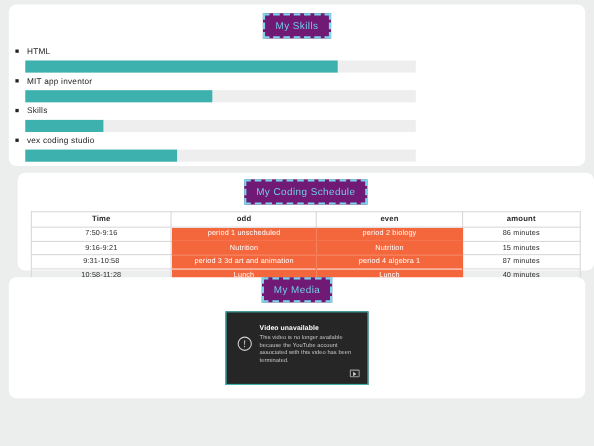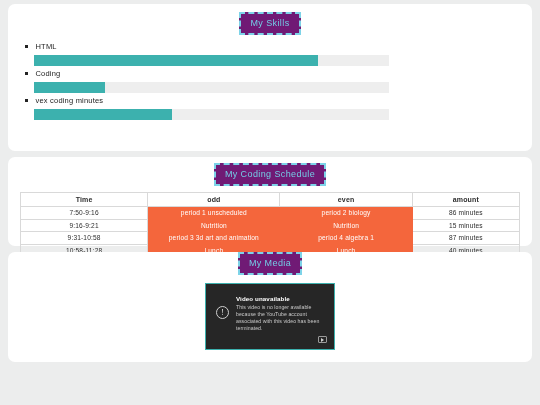--- a/index.html
+++ b/index.html
@@ -17,42 +17,42 @@
     padding: 4px 8px 0 8px;
     gap: 6px;
   }
   .card {
     background: #ffffff;
     border-radius: 7px;
     width: 100%;
     position: relative;
   }
   .card-skills { height: 147px; padding-top: 8px; }
-  .card-schedule { height: 89px; padding-top: 6px; }
+  .card-schedule { height: 89px; padding-top: 6px; margin-left: 8px; }
   .card-media { height: 110px; }
 
   
   .badge-wrap {
     display: flex;
     justify-content: center;
     align-items: center;
   }
   .badge {
     border: 2px dashed #7dd3e8;
     color: #74cde6;
     font-size: 9px;
     letter-spacing: .4px;
     padding: 4px 9px 4px 9px;
     line-height: 11px;
     white-space: nowrap;
     background: #701a75;
   }
 
   
-  .skills { padding: 7px 14px 0 14px; }
+  .skills { padding: 7px 14px 0 3px; }
   .skill { margin-bottom: 3px; }
   .skill-label {
     display: flex;
     align-items: center;
     font-size: 7.5px;
     color: #232323;
     letter-spacing: .2px;
     margin-bottom: 4px;
     padding-left: 3px;
   }
@@ -178,35 +178,44 @@
       <div class="skill">
         <div class="skill-label">
           <span class="bullet"></span>
           <span>HTML</span>
         </div>
         <div class="track">
           <div class="fill" id="fill0" style="width: 80%;"></div>
         </div>
       </div>
 
-
       <div class="skill">
         <div class="skill-label">
           <span class="bullet"></span>
-          <span>Coding</span>
+          <span>MIT app inventor</span>
         </div>
         <div class="track">
-          <div class="fill" id="fill2" style="width: 20%;"></div>
+          <div class="fill" id="fill1" style="width: 48%;"></div>
         </div>
       </div>
 
       <div class="skill">
         <div class="skill-label">
           <span class="bullet"></span>
-          <span>vex coding minutes</span>
+          <span>Skills</span>
+        </div>
+        <div class="track">
+          <div class="fill" id="fill2" style="width: 20%;"></div>
+        </div>
+      </div>
+
+      <div class="skill">
+        <div class="skill-label">
+          <span class="bullet"></span>
+          <span>vex coding studio</span>
         </div>
         <div class="track">
           <div class="fill" id="fill3" style="width: 39%;"></div>
         </div>
       </div>
 
     </div>
   </section>
 
   <section class="card card-schedule">

